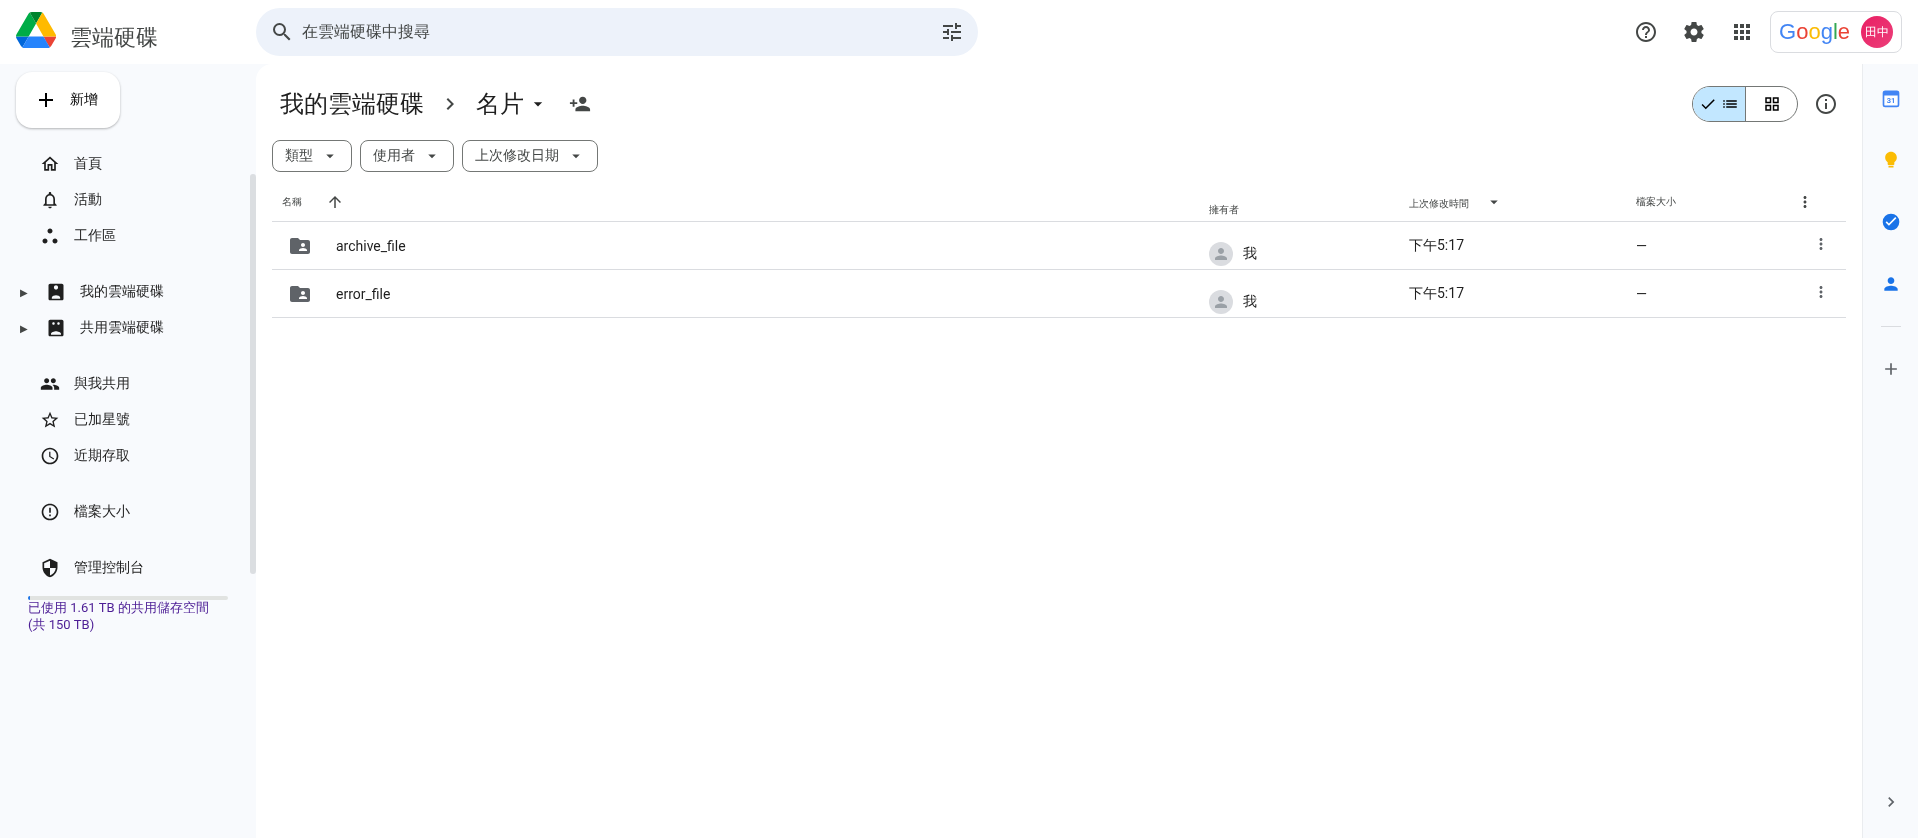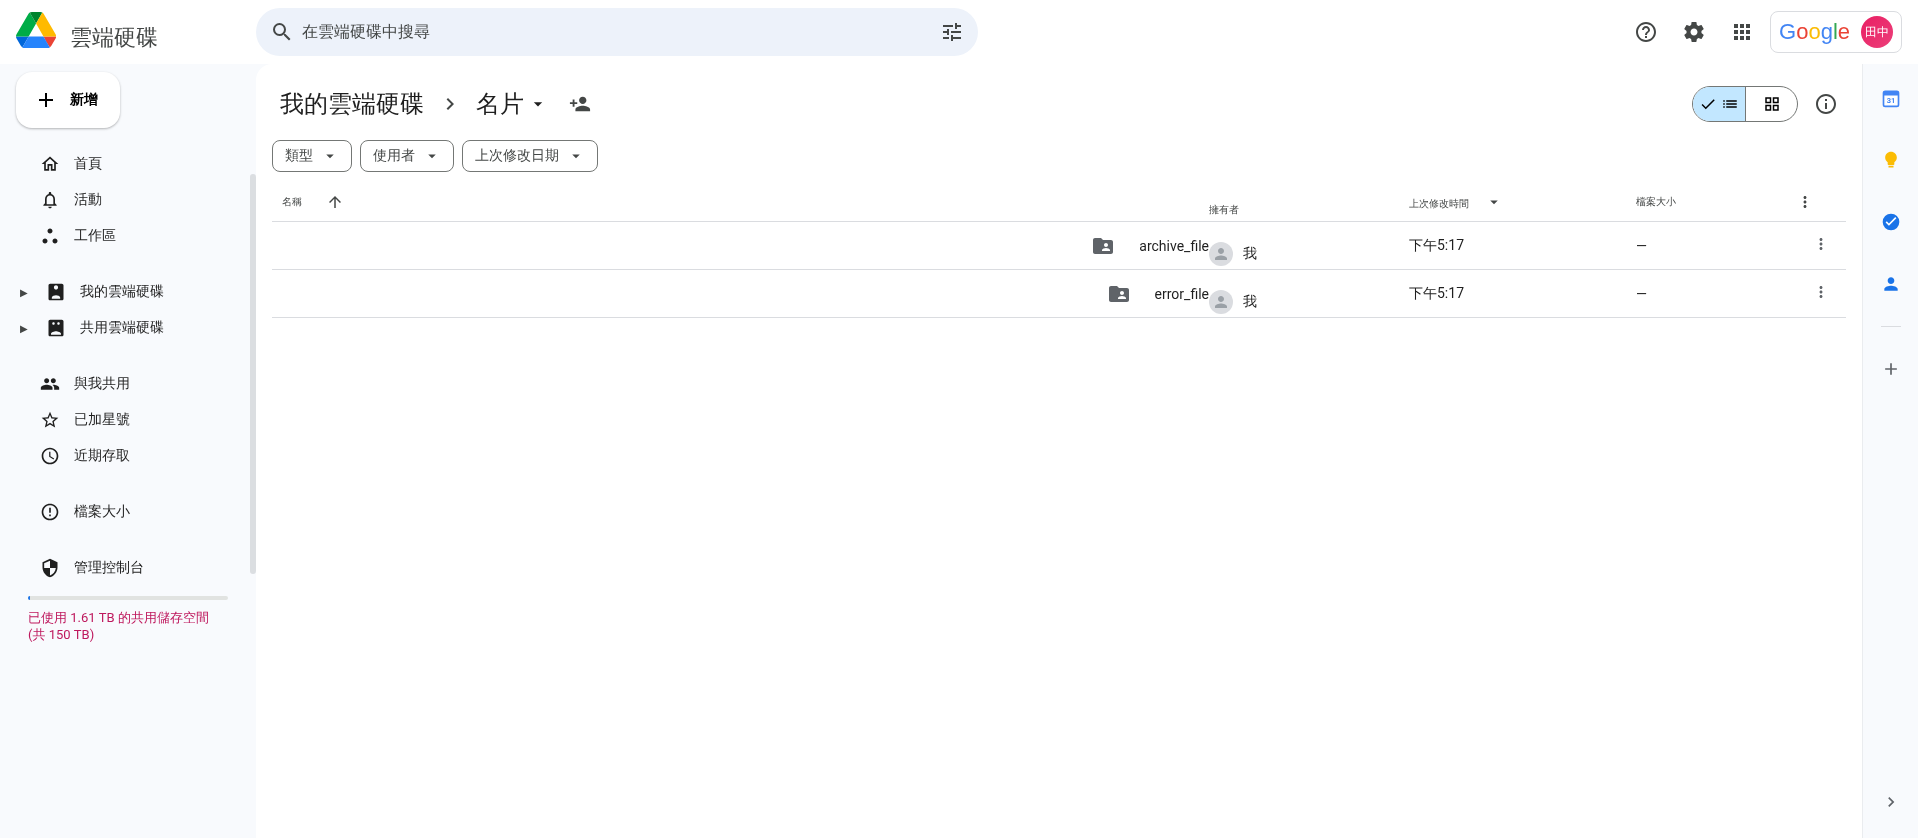--- a/index.html
+++ b/index.html
@@ -20,29 +20,29 @@
   .icon-btn { width: 40px; height: 40px; border: none; background: transparent; border-radius: 50%; display: flex; align-items: center; justify-content: center; cursor: pointer; color: #444746; }
   .google-logo-wrap { display: flex; align-items: center; gap: 8px; border: 1px solid #dadce0; border-radius: 8px; padding: 4px 8px; }
   .google-logo { font-size: 22px; font-weight: 500; }
   .avatar-badge { width: 32px; height: 32px; border-radius: 50%; background: linear-gradient(135deg,#e91e63,#ec407a); color: #fff; display: flex; align-items: center; justify-content: center; font-size: 12px; }
 
   
   .body { flex: 1; display: flex; overflow: hidden; background: #f8fafd; }
 
   
   .sidebar { width: 256px; padding: 8px 16px 8px 16px; display: flex; flex-direction: column; gap: 4px; overflow-y: auto; }
-  .new-btn { display: inline-flex; align-items: center; gap: 12px; height: 56px; padding: 0 22px 0 18px; background: #fff; box-shadow: 0 1px 2px rgba(0,0,0,0.15), 0 1px 3px rgba(0,0,0,0.15); border-radius: 16px; border: none; font-size: 14px; font-weight: 700; cursor: pointer; width: fit-content; margin-bottom: 16px; }
+  .new-btn { display: inline-flex; align-items: center; gap: 12px; height: 56px; padding: 0 22px 0 18px; background: #fff; box-shadow: 0 1px 2px rgba(0,0,0,0.15), 0 1px 3px rgba(0,0,0,0.15); border-radius: 16px; border: none; font-size: 14px; font-weight: 400; cursor: pointer; width: fit-content; margin-bottom: 16px; }
   .nav-item { display: flex; align-items: center; gap: 14px; height: 32px; padding: 0 12px 0 24px; border-radius: 16px; cursor: pointer; font-size: 14px; color: #1f1f1f; }
   .nav-item .expand { width: 12px; margin-left: -20px; margin-right: 0; color: #444746; font-size: 10px; }
   .nav-spacer { height: 16px; }
   .icon-slot { width: 20px; display: inline-flex; align-items: center; justify-content: center; color: #1f1f1f; }
   .storage { padding: 8px 12px 8px 12px; }
   .storage-bar { width: 100%; height: 4px; background: #e1e3e1; border-radius: 2px; overflow: hidden; }
   .storage-fill { height: 100%; width: 1%; background: #1a73e8; }
-  .storage-text { font-size: 13px; color: #be185d; margin-top: 10px; line-height: 1.3; }
+  .storage-text { font-size: 13px; color: #4c1d95; line-height: 1.3; }
 
   
   .main { flex: 1; background: #fff; border-radius: 16px 0 0 0; margin-right: 56px; padding: 16px 16px 0 16px; position: relative; display:flex; flex-direction:column; }
   .scroll-ind { position: absolute; left: -6px; top: 110px; width: 6px; height: 400px; background: #bdc1c6; border-radius: 3px; opacity: .5; }
 
   .path { display: flex; align-items: center; gap: 6px; height: 48px; }
   .path-seg { font-size: 24px; color: #1f1f1f; padding: 4px 8px; border-radius: 16px; cursor: pointer; }
   .path-sep { color: #444746; }
   .path-current { display: flex; align-items: center; gap: 4px; font-size: 24px; padding: 4px 8px; border-radius: 16px; cursor: pointer; }
   .path-right { margin-left: auto; display: flex; align-items: center; gap: 8px; }
@@ -56,21 +56,21 @@
 
   
   .thead { display: flex; align-items: center; height: 40px; border-bottom: 1px solid #dadce0; font-size: 10px; color: #444746; font-weight: 500; }
   .col-name { flex: 1; display:flex; align-items:center; gap:24px; padding-left: 10px; }
   .col-owner { width: 200px; margin-top: 16px; }
   .col-mod { width: 210px; display:flex; align-items:flex-end; gap:16px; }
   .col-size { width: 160px; margin-left: 17px; }
   .col-menu { width: 50px; text-align:center; }
 
   .row { display: flex; align-items: center; height: 48px; border-bottom: 1px solid #dadce0; font-size: 14px; }
-  .row .col-name { display: flex; align-items: center; padding-left: 16px; justify-content: flex-end; }
+  .row .col-name { display: flex; align-items: center; padding-left: 16px; }
   .folder-ico { width: 24px; height: 24px; color: #444746; }
   .owner-cell { display:flex; align-items:center; gap:10px; }
   .owner-avatar { width: 24px; height: 24px; border-radius: 50%; background: #dadce0; display:flex; align-items:center; justify-content:center; }
 
   
   .rail { position: absolute; right: 0; top: 64px; width: 56px; height: calc(100% - 64px); display: flex; flex-direction: column; align-items: center; padding-top: 14px; gap: 22px; border-left: 1px solid #eaecef; background:#f8fafd; }
   .rail-item { width: 40px; height: 40px; display: flex; align-items: center; justify-content: center; border-radius: 50%; cursor: pointer; }
   .rail-chevron { margin-top: auto; margin-bottom: 16px; }
 
   svg { display: block; }

